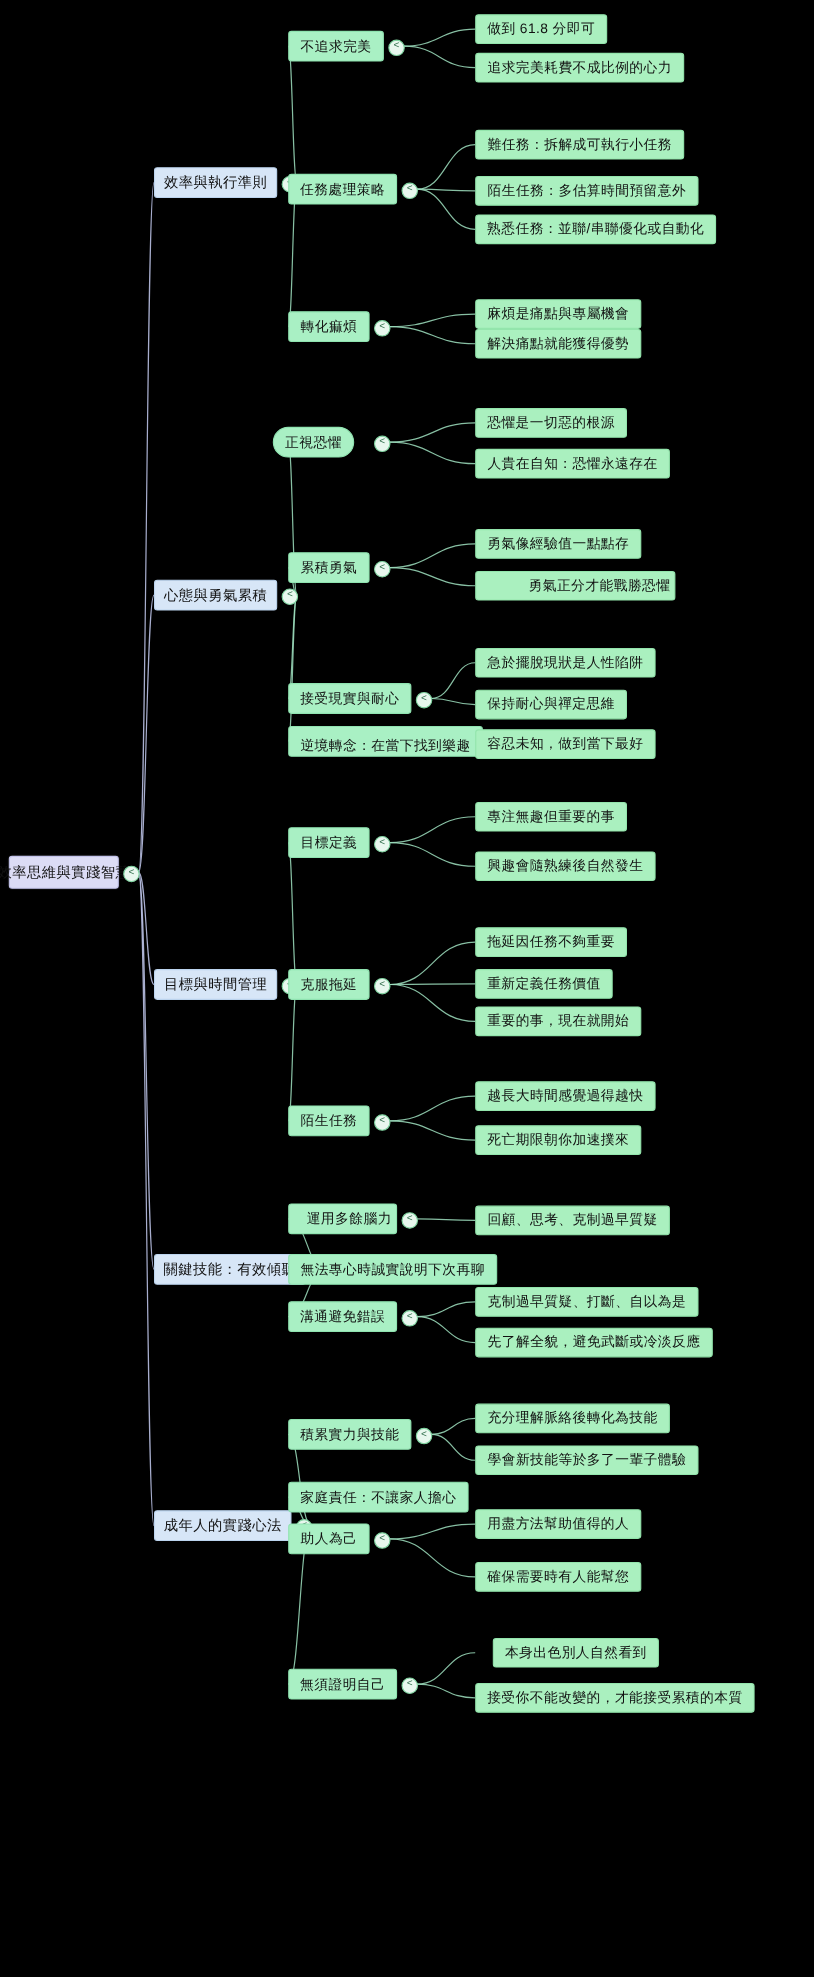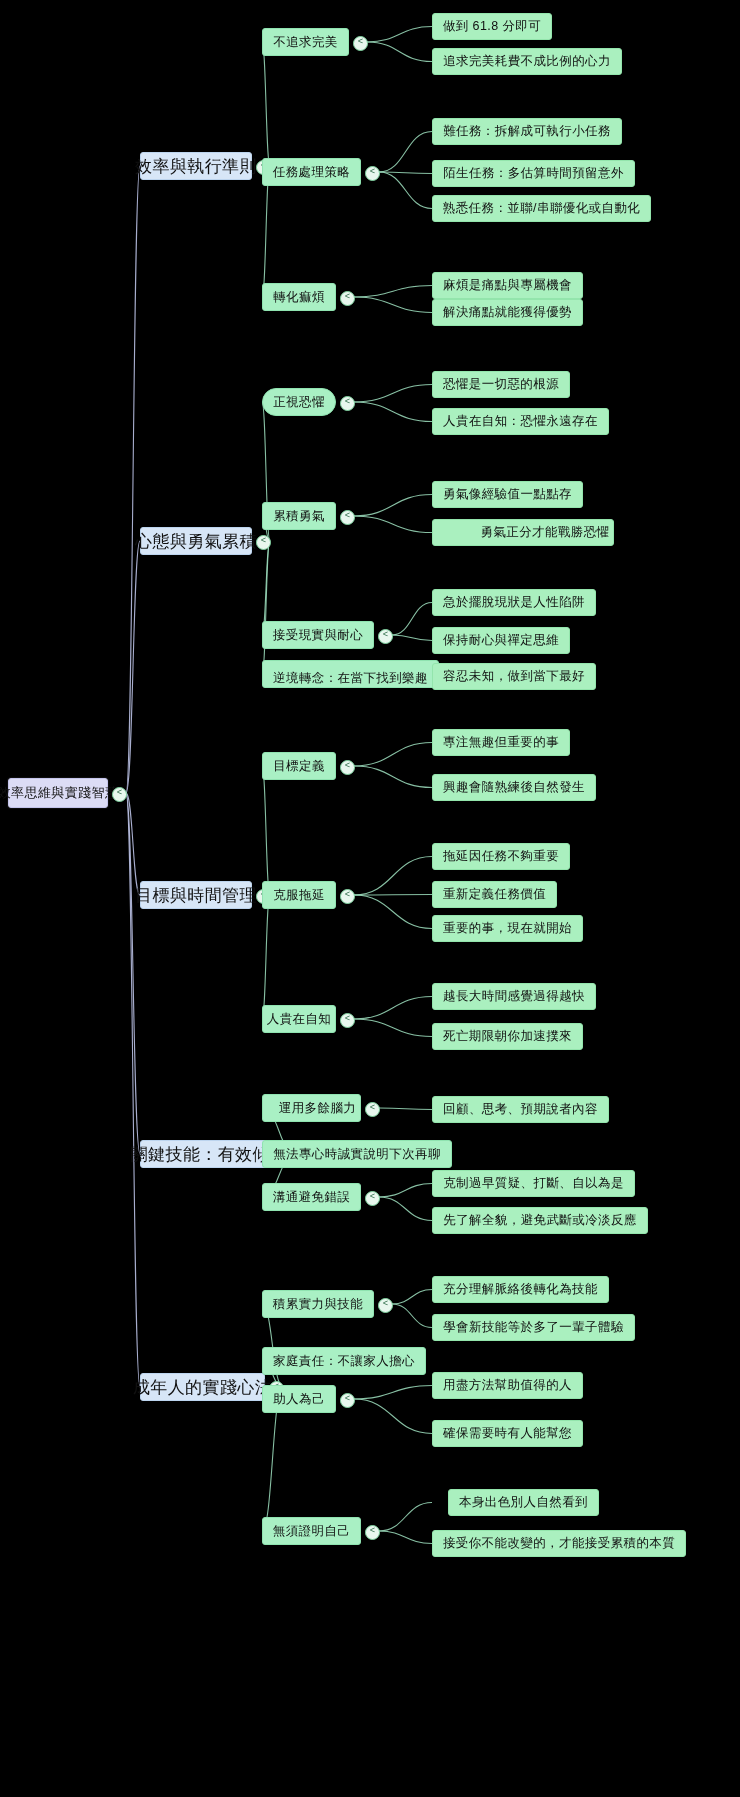--- a/index.html
+++ b/index.html
@@ -21,21 +21,21 @@
   .node.root{
     background:#dcdcf5;
     border:1px solid #c3c3ea;
     font-size:13px;
     height:30px;
     box-shadow:0 0 0 1px rgba(255,255,255,.05);
   }
   .node.lvl1{
     background:#d7e6f7;
     border:1px solid #bcd4ee;
-    font-size:17px;
+    font-size:13px;
     height:28px;
   }
   .node.lvl2{
     background:#a9f0c4;
     border:1px solid #8fe3b0;
     font-size:12.5px;
     height:28px;
   }
   .node.leaf{
     background:#aaf0bf;
@@ -152,21 +152,21 @@
       <div class="node leaf" style="left: 432px; top: 272px; width: 151px;">
         <span>麻煩是痛點與專屬機會</span>
       </div>
       <div class="node leaf" style="left: 432px; top: 299px; width: 151px;">
         <span>解決痛點就能獲得優勢</span>
       </div>
       <div class="node lvl1" style="left: 140px; top: 527px; width: 112px;">
         <span>心態與勇氣累積</span>
       </div>
       <div class="collapse" style="left: 256px; top: 535px;">&lt;</div>
-      <div class="node lvl2" style="left: 262px; top: 388px; width: 74px; border-radius: 14px;">
+      <div class="node lvl2" style="left: 248px; top: 388px; width: 74px; border-radius: 14px;">
         <span>正視恐懼</span>
       </div>
       <div class="collapse" style="left: 340px; top: 396px;">&lt;</div>
       <div class="node leaf" style="left: 432px; top: 371px; width: 138px;">
         <span>恐懼是一切惡的根源</span>
       </div>
       <div class="node leaf" style="left: 432px; top: 408px; width: 177px;">
         <span>人貴在自知：恐懼永遠存在</span>
       </div>
       <div class="node lvl2" style="left: 262px; top: 502px; width: 74px;">
@@ -217,39 +217,39 @@
       <div class="node leaf" style="left: 432px; top: 843px; width: 138px;">
         <span>拖延因任務不夠重要</span>
       </div>
       <div class="node leaf" style="left: 432px; top: 881px; width: 125px;">
         <span>重新定義任務價值</span>
       </div>
       <div class="node leaf" style="left: 432px; top: 915px; width: 151px;">
         <span>重要的事，現在就開始</span>
       </div>
       <div class="node lvl2" style="left: 262px; top: 1005px; width: 74px;">
-        <span>人貴在自知</span>
+        <span>陌生任務</span>
       </div>
       <div class="collapse" style="left: 340px; top: 1013px;">&lt;</div>
       <div class="node leaf" style="left: 432px; top: 983px; width: 164px;">
         <span>越長大時間感覺過得越快</span>
       </div>
       <div class="node leaf" style="left: 432px; top: 1023px; width: 151px;">
         <span>死亡期限朝你加速撲來</span>
       </div>
       <div class="node lvl1" style="left: 140px; top: 1140px; width: 138px;">
         <span>關鍵技能：有效傾聽</span>
       </div>
       <div class="collapse" style="left: 282px; top: 1148px;">&lt;</div>
       <div class="node lvl2" style="left: 262px; top: 1094px; width: 99px; padding-left: 12px;">
         <span>運用多餘腦力</span>
       </div>
       <div class="collapse" style="left: 365px; top: 1102px;">&lt;</div>
       <div class="node leaf" style="left: 432px; top: 1096px; width: 177px;">
-        <span>回顧、思考、預期說者內容</span>
+        <span>回顧、思考、克制過早質疑</span>
       </div>
       <div class="node lvl2" style="left: 262px; top: 1140px; width: 190px; text-align: center;">
         <span>無法專心時誠實說明下次再聊</span>
       </div>
       <div class="node lvl2" style="left: 262px; top: 1183px; width: 99px;">
         <span>溝通避免錯誤</span>
       </div>
       <div class="collapse" style="left: 365px; top: 1191px;">&lt;</div>
       <div class="node leaf" style="left: 432px; top: 1170px; width: 203px;">
         <span>克制過早質疑、打斷、自以為是</span>

